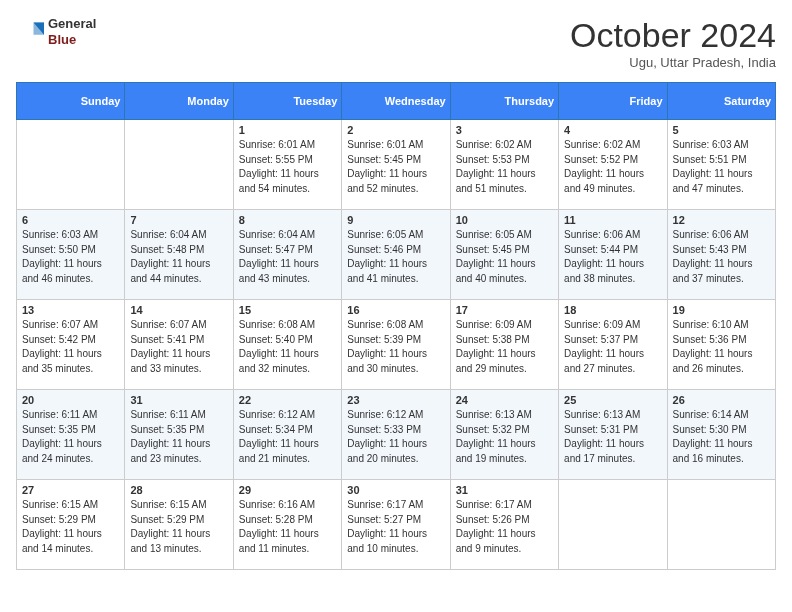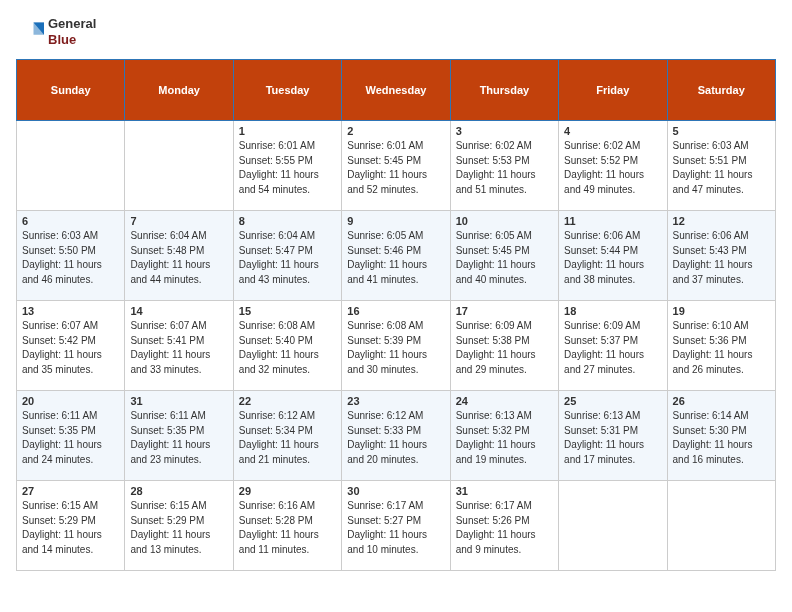--- a/index.html
+++ b/index.html
@@ -45,24 +45,24 @@
     .subtitle {
       font-size: 13px;
       color: #555;
     }
     .calendar {
       width: 100%;
       border-collapse: collapse;
       font-size: 10.5px;
     }
     .calendar th {
-      background: #c2410c;
+      background: #3b82f6;
       color: #fff;
-      padding: 24px 4px;
-      text-align: center;
+      padding: 12px 4px;
+      text-align: right;
       font-size: 11px;
       font-weight: 600;
       border: 1px solid #2e75b6;
     }
     .calendar td {
       border: 1px solid #ccc;
       vertical-align: top;
       padding: 4px 5px;
       width: 108px;
       min-height: 80px;
@@ -94,20 +94,24 @@
     <svg class="logo-icon" viewBox="0 0 32 32">
       <rect x="0" y="0" width="32" height="32" fill="white"></rect>
       <polygon points="20,4 32,4 32,18" fill="#1a6fba"></polygon>
       <polygon points="20,4 32,4 32,18 20,18" fill="#1a6fba" opacity="0.5"></polygon>
     </svg>
     <div class="logo-text">
       <span class="logo-general">General</span>
       <span class="logo-blue">Blue</span>
     </div>
   </div>
+  <div class="title-block">
+    <div class="month-title">October 2024</div>
+    <div class="subtitle">Ugu, Uttar Pradesh, India</div>
+  </div>
 </div>
 
 <table class="calendar">
   <thead>
     <tr>
         <th>Sunday</th>
         <th>Monday</th>
         <th>Tuesday</th>
         <th>Wednesday</th>
         <th>Thursday</th>

